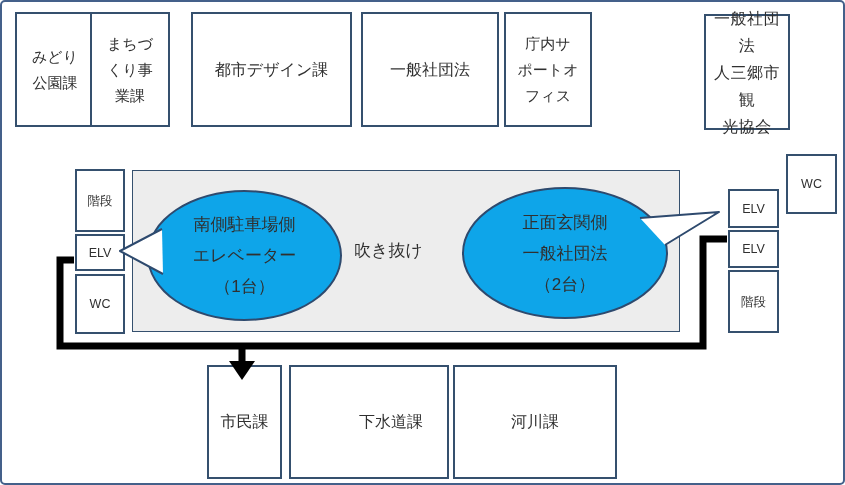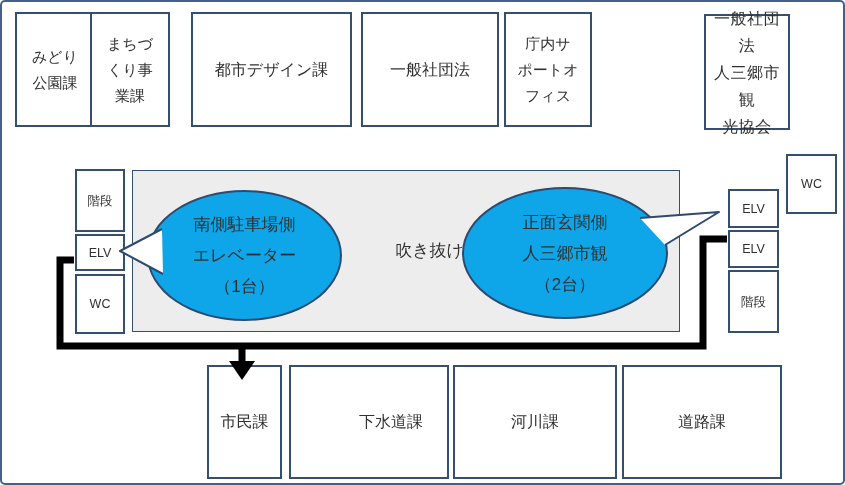--- a/index.html
+++ b/index.html
@@ -27,21 +27,21 @@
   .fs-lg span{font-size:16px;line-height:20px;}
   .fs-tiny span{font-size:16px;line-height:27px;letter-spacing:0.5px;}
   .fs-core span{font-size:12.5px;line-height:16px;}
   .fs-bottom span{font-size:16px;line-height:20px;}
   .atrium{
     position:absolute;left:130px;top:168px;width:548px;height:162px;
     background:var(--atrium-fill);border:1.5px solid var(--box-border);
     box-sizing:border-box;z-index:1;
   }
   .atrium-label{
-    position:absolute;left:352px;top:237px;width:110px;text-align:right;
+    position:absolute;left:352px;top:237px;width:110px;text-align:left;
     font-size:17px;z-index:2;
   }
   .bubble{
     position:absolute;background:#0ea5e9;border:2px solid var(--bubble-border);
     border-radius:50%;box-sizing:border-box;display:flex;align-items:center;
     justify-content:center;text-align:center;z-index:3;
   }
   .bubble span{white-space:pre-line;font-size:17px;line-height:31px;}
   .bubble-south{left:145px;top:188px;width:195px;height:131px;}
   .bubble-entrance{left:460px;top:185px;width:206px;height:132px;}
@@ -104,35 +104,32 @@
   <div class="atrium"></div>
   <div class="atrium-label">吹き抜け</div>
 
   <div class="bubble bubble-south">
     <span>南側駐車場側
 エレベーター
 （1台）</span>
   </div>
   <div class="bubble bubble-entrance">
     <span>正面玄関側
-人三郷市観
+一般社団法
 （2台）</span>
   </div>
 
   <div class="box fs-bottom" style="left:205px;top:363px;width:75px;height:114px;">
     <span>市民課</span>
   </div>
   <div class="box fs-bottom" style="left:287px;top:363px;width:160px;height:114px;padding-left:44px;">
     <span>下水道課</span>
   </div>
   <div class="box fs-bottom" style="left:451px;top:363px;width:164px;height:114px;">
     <span>河川課</span>
-  </div>
-  <div class="box fs-bottom" style="left:620px;top:363px;width:160px;height:114px;">
-    <span>道路課</span>
   </div>
 
   <svg class="overlay" width="845" height="485" viewBox="0 0 845 485">
 
     <polyline points="72,258 58,258 58,344 701,344 701,237 725,237" fill="none" stroke="#000000" stroke-width="7" stroke-linejoin="miter"></polyline>
 
     <line x1="240" y1="344" x2="240" y2="361" stroke="#000000" stroke-width="7"></line>
     <polygon points="227,359 253,359 240,378" fill="#000000"></polygon>
 
     <path d="M 160,227 L 118,249 L 161,272" fill="#ffffff" stroke="#2e4a6e" stroke-width="2" stroke-linejoin="round"></path>

